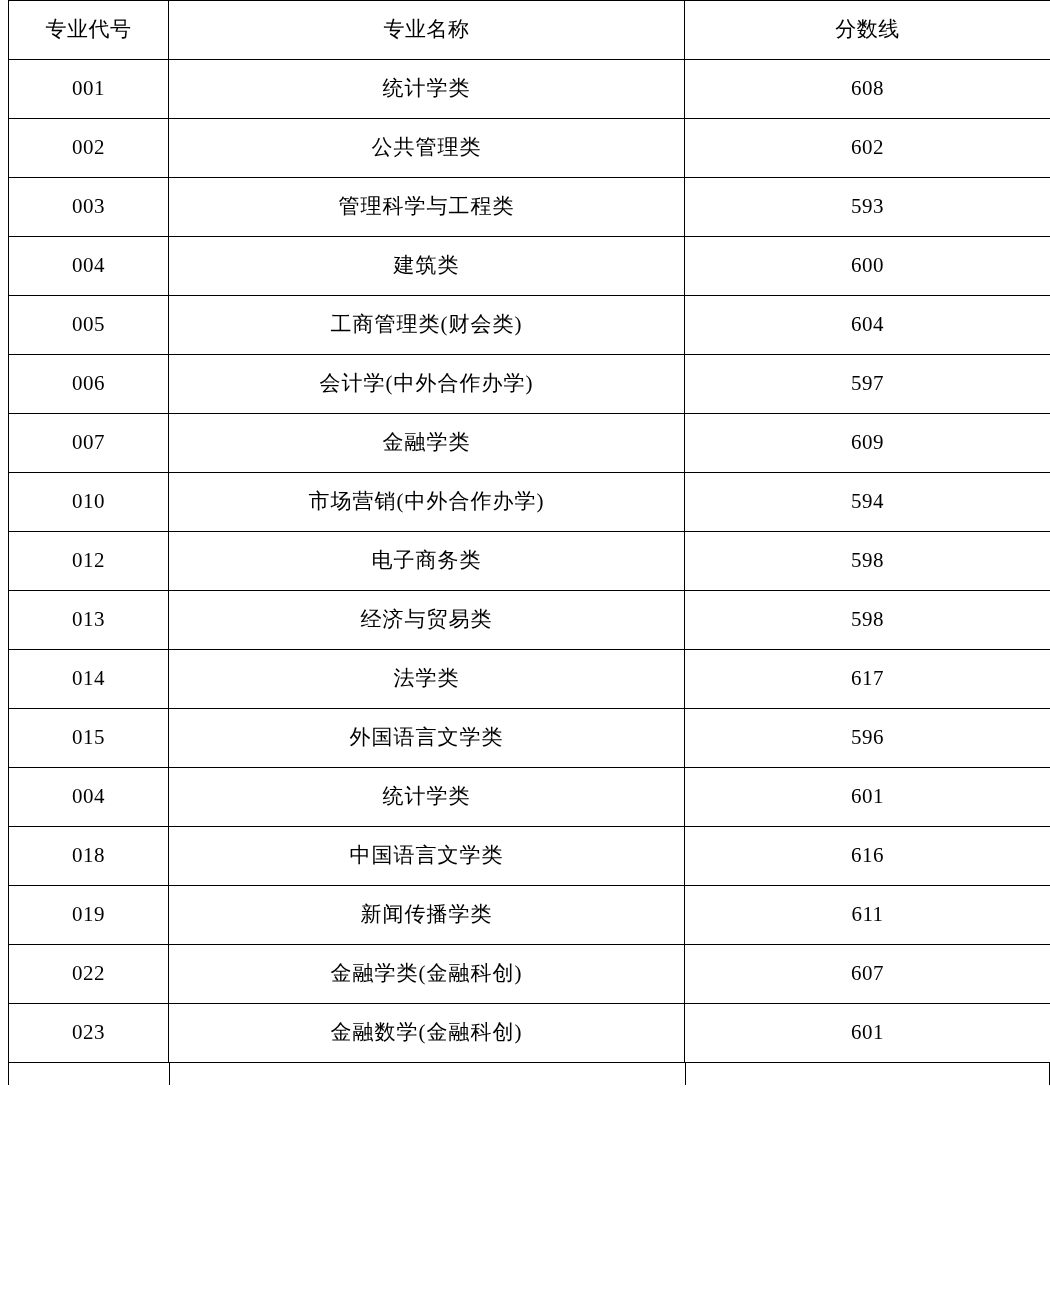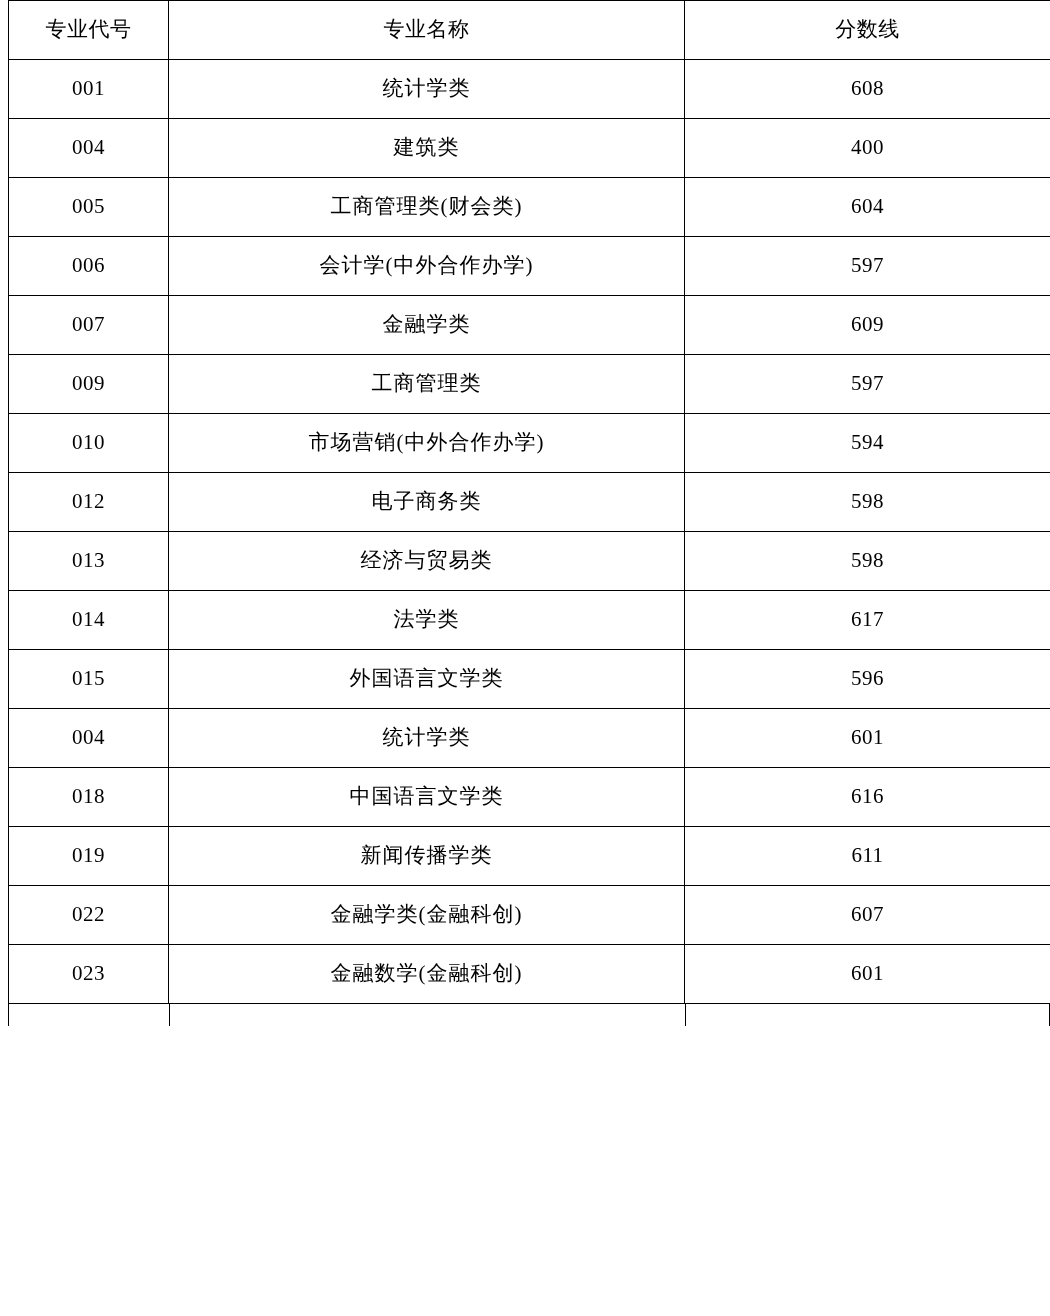--- a/index.html
+++ b/index.html
@@ -89,43 +89,48 @@
         <th>分数线</th>
       </tr>
     </thead>
     <tbody id="table-body">
         <tr>
           <td class="code">001</td>
           <td class="name">统计学类</td>
           <td class="score">608</td>
         </tr>
         <tr>
+          <td class="code">002</td>
+          <td class="name">公共管理类</td>
+          <td class="score">602</td>
+        </tr>
+        <tr>
+          <td class="code">003</td>
+          <td class="name">管理科学与工程类</td>
+          <td class="score">593</td>
+        </tr>
+        <tr>
           <td class="code">004</td>
           <td class="name">建筑类</td>
-          <td class="score">400</td>
+          <td class="score">600</td>
         </tr>
         <tr>
           <td class="code">005</td>
           <td class="name">工商管理类(财会类)</td>
           <td class="score">604</td>
         </tr>
         <tr>
           <td class="code">006</td>
           <td class="name">会计学(中外合作办学)</td>
           <td class="score">597</td>
         </tr>
         <tr>
           <td class="code">007</td>
           <td class="name">金融学类</td>
           <td class="score">609</td>
-        </tr>
-        <tr>
-          <td class="code">009</td>
-          <td class="name">工商管理类</td>
-          <td class="score">597</td>
         </tr>
         <tr>
           <td class="code">010</td>
           <td class="name">市场营销(中外合作办学)</td>
           <td class="score">594</td>
         </tr>
         <tr>
           <td class="code">012</td>
           <td class="name">电子商务类</td>
           <td class="score">598</td>

